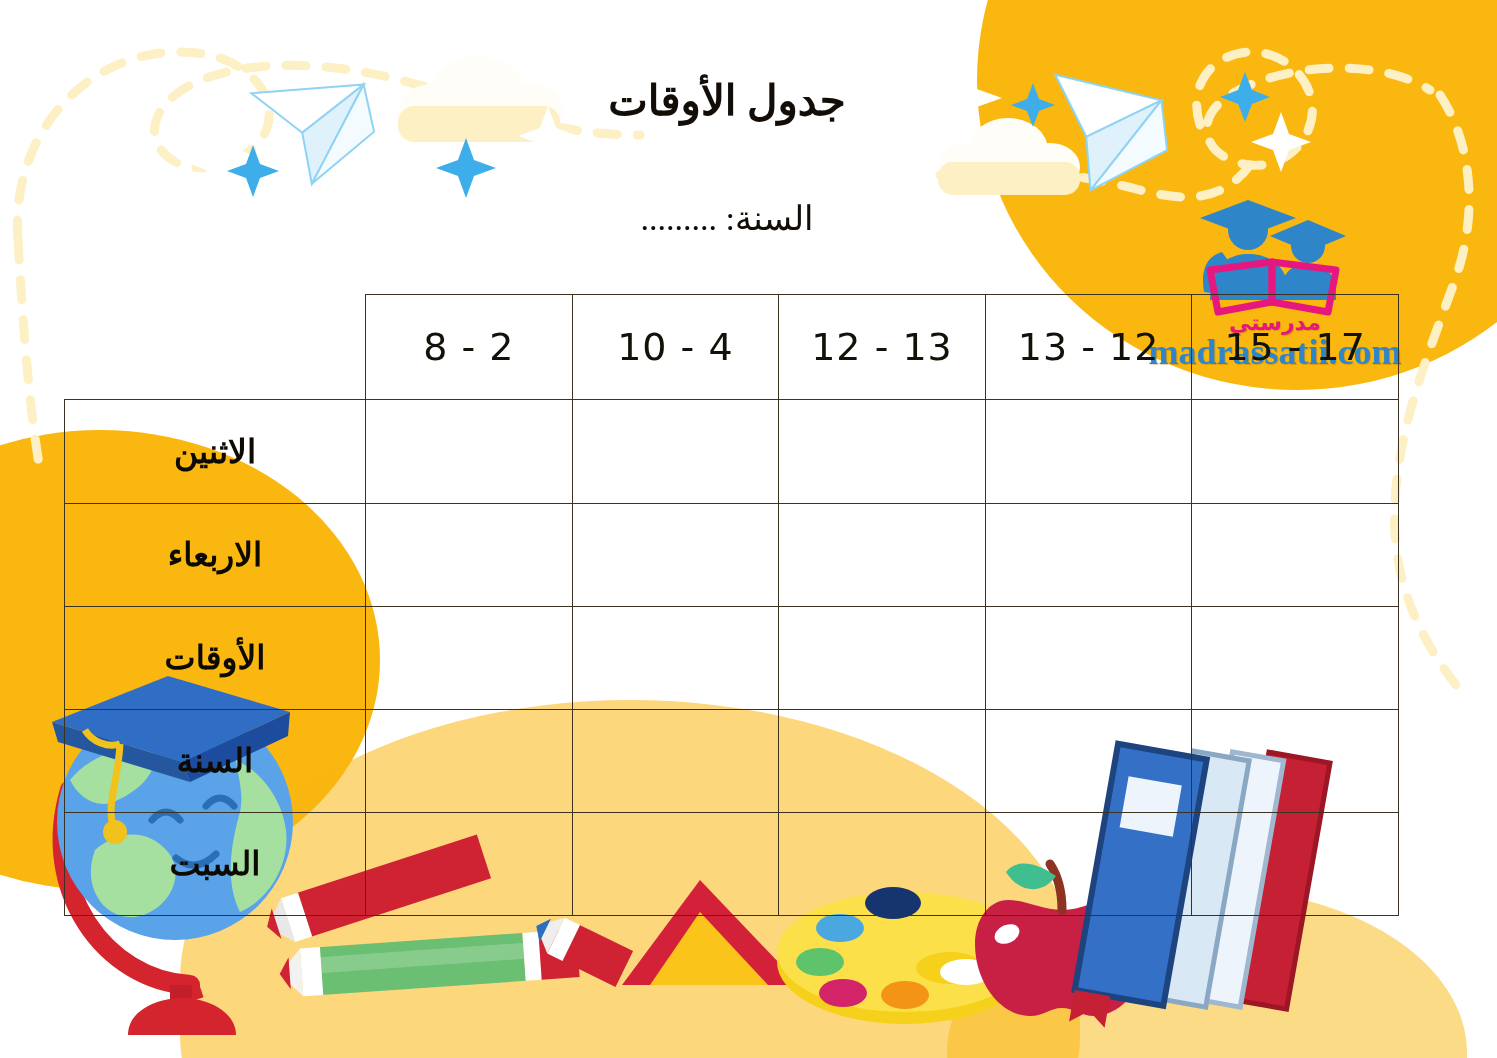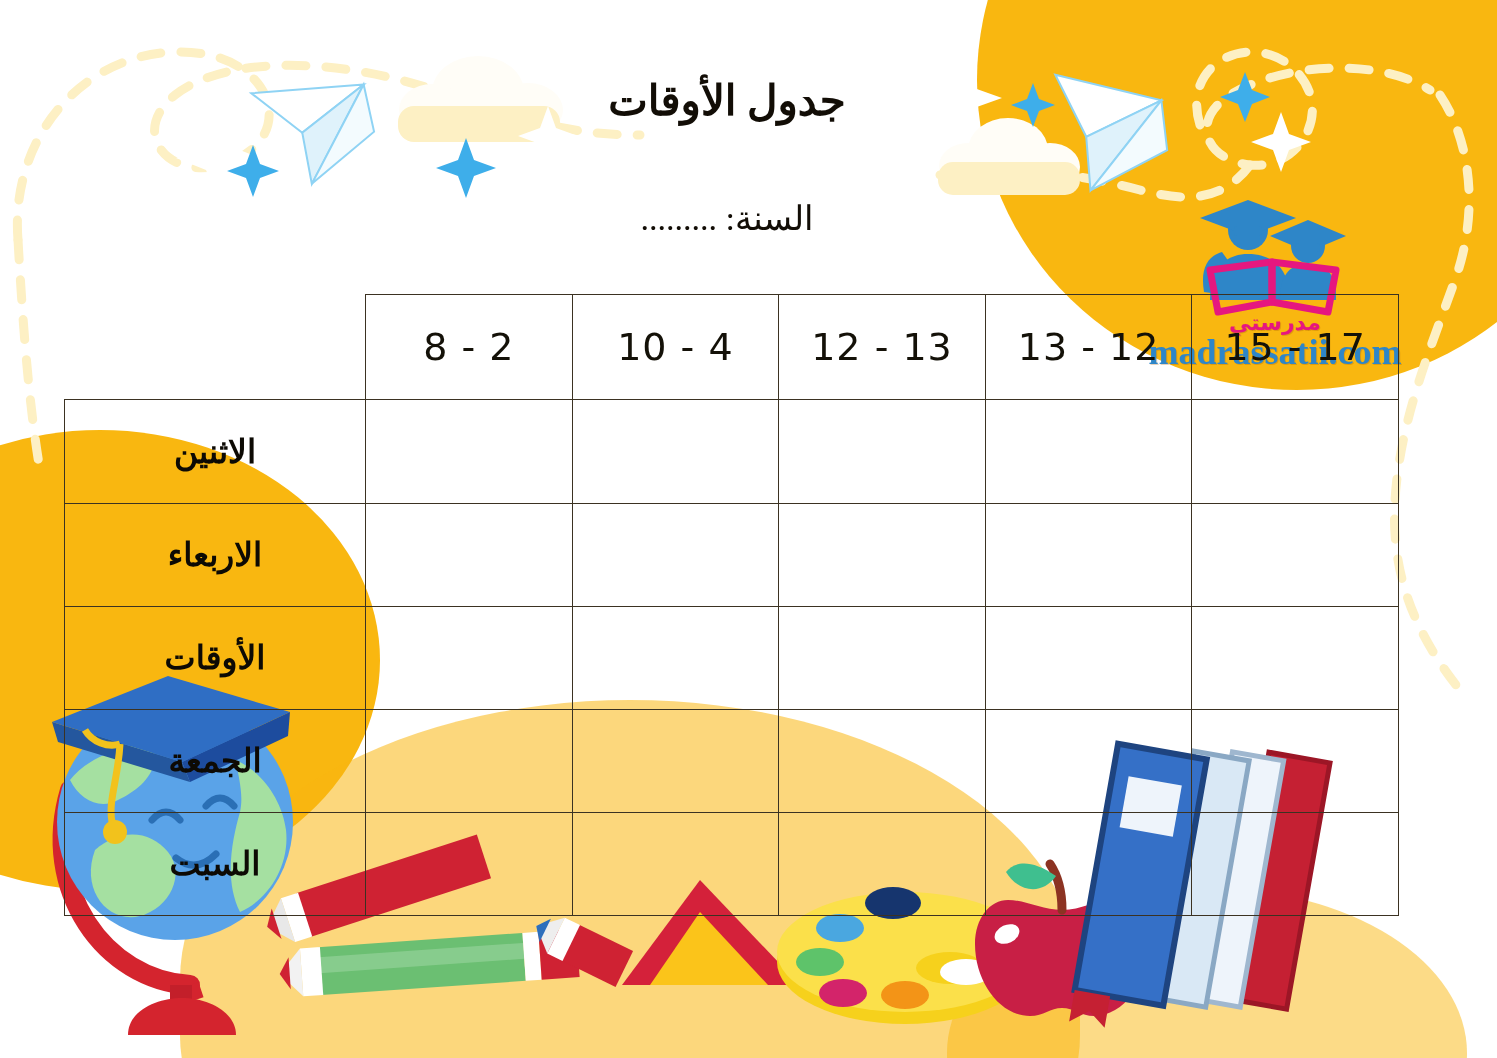--- a/index.html
+++ b/index.html
@@ -383,21 +383,21 @@
         </td>
       </tr>
 
       <tr>
         <td class="col-slot empty-cell"></td>
         <td class="col-slot empty-cell"></td>
         <td class="col-slot empty-cell"></td>
         <td class="col-slot empty-cell"></td>
         <td class="col-slot empty-cell"></td>
         <td class="col-day">
-          <span class="day-label">الجمعة</span>
+          <span class="day-label">السنة</span>
         </td>
       </tr>
 
       <tr>
         <td class="col-slot empty-cell"></td>
         <td class="col-slot empty-cell"></td>
         <td class="col-slot empty-cell"></td>
         <td class="col-slot empty-cell"></td>
         <td class="col-slot empty-cell"></td>
         <td class="col-day">

